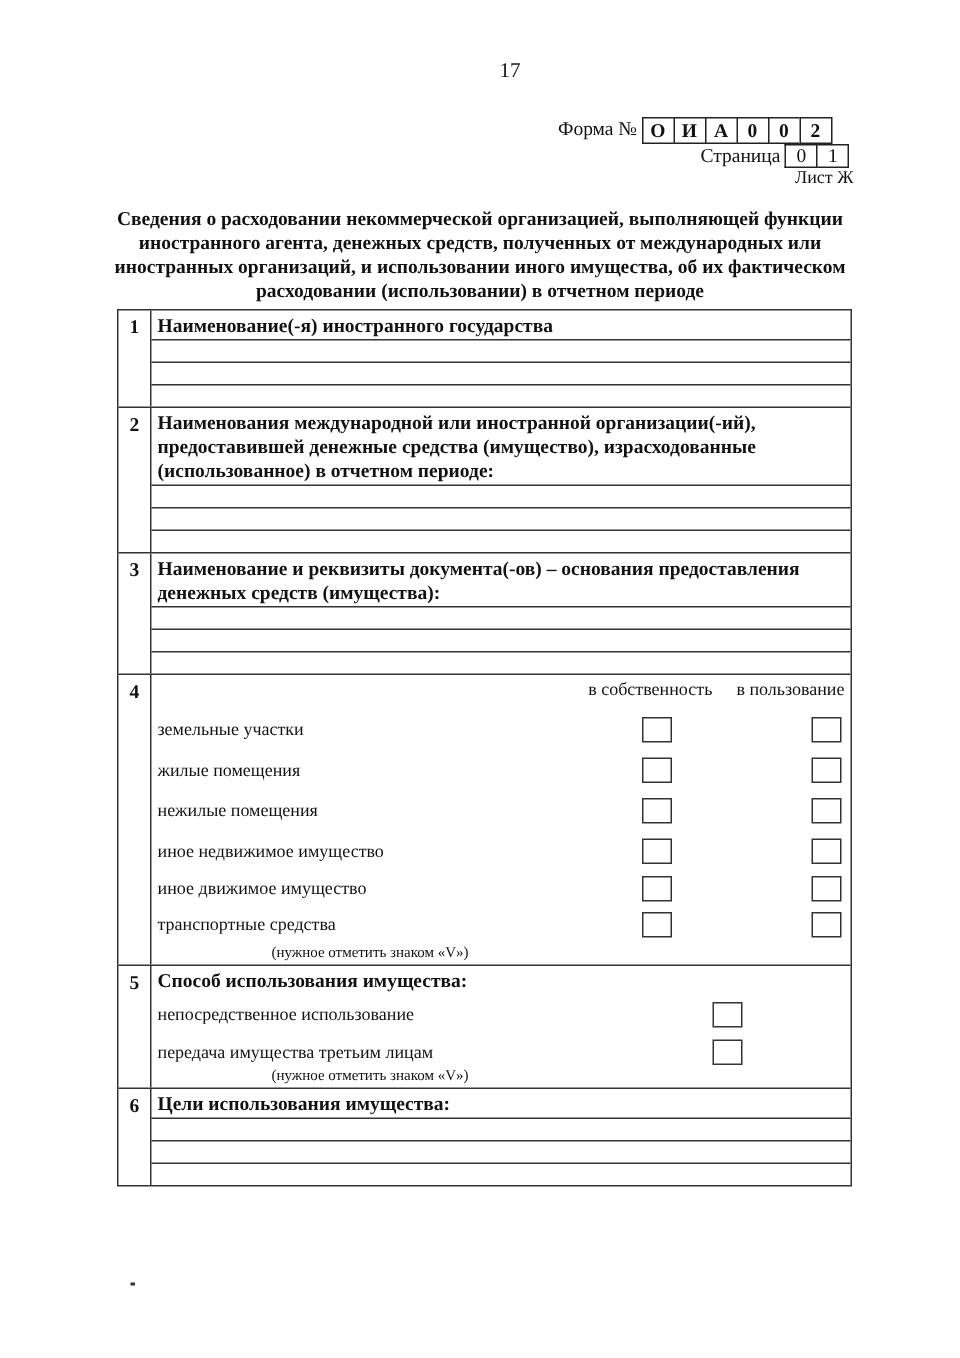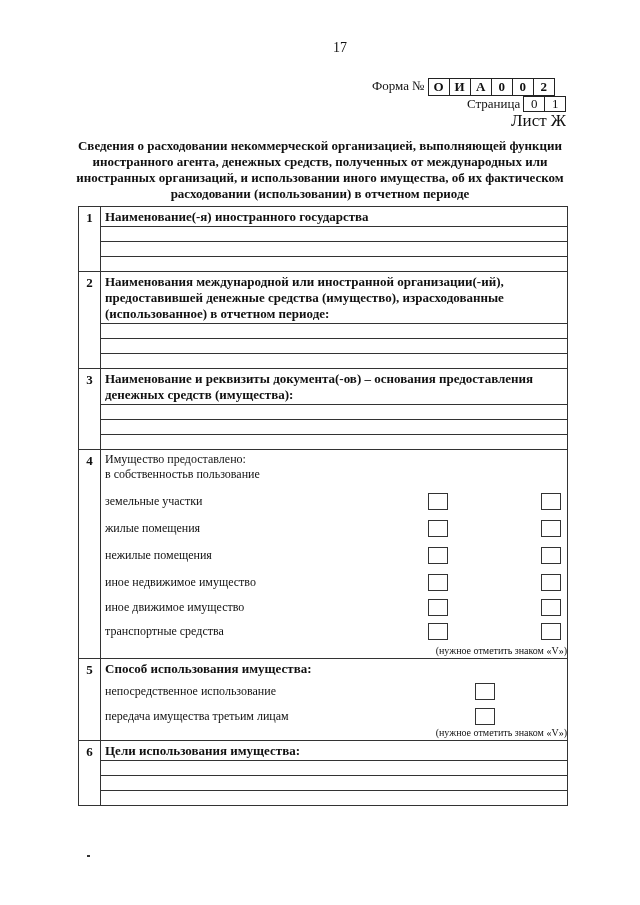--- a/index.html
+++ b/index.html
@@ -7,43 +7,43 @@
          font-family:"Liberation Serif", "DejaVu Serif", serif; color:#111; }
   .page-num { position:absolute; top:40px; left:0; width:640px; text-align:center; font-size:14px;margin-left:20px; }
   .forma-row { position:absolute; top:78px; left:372px; height:18px; display:flex; align-items:flex-start; font-size:13px; }
   .forma-label { margin-right:3px; }
   .code-cell { width:20px; height:16px; border:1.2px solid #222; border-right:none; text-align:center; font-weight:bold; font-size:13px; line-height:16px; }
   .code-cell:last-child { border-right:1.2px solid #222; }
   .page-row { position:absolute; top:95px; left:467px; height:18px; display:flex; align-items:center; font-size:13px; }
   .page-label { margin-right:3px; }
   .pcell { width:20px; height:14px; border:1.2px solid #222; border-right:none; text-align:center; font-size:13px; line-height:14px; }
   .pcell:last-child { border-right:1.2px solid #222; }
-  .sheet { position:absolute; top:111px; left:511px; font-size:17px; }
+  .sheet { position:absolute; top:111px; left:530px; font-size:12px; }
   .title { position:absolute; top:138px; left:70px; width:500px; text-align:center; font-weight:bold; font-size:13px; line-height:16px; }
 
   .form { position:absolute; left:78px; top:206px; width:488px; border:1.2px solid #333; }
   .sec { display:flex; border-bottom:1.2px solid #333; }
   .sec:last-child { border-bottom:none; }
   .num { width:21px; border-right:1.2px solid #333; text-align:center; font-weight:bold; font-size:13px; padding-top:3px; flex-shrink:0; }
   .body { flex:1; }
   .head { font-weight:bold; font-size:13px; line-height:16px; padding:2px 4px 1px 4px; border-bottom:1px solid #333; }
   .head.noline { border-bottom:none; }
   .line { height:14px; border-bottom:1px solid #333; }
   .line:last-child { border-bottom:none; }
 
   .s4top { display:flex; padding:2px 4px 0 4px; }
   .s4top .h { font-weight:bold; font-size:13px; line-height:16px; width:280px; }
   .s4top .r { flex:1; font-size:12px; line-height:15px; }
-  .s4top .sub { display:flex; justify-content:flex-start; }
+  .s4top .sub { display:flex; justify-content:flex-end;gap:16px; }
   .item { display:flex; align-items:center; height:27px; font-size:12px; padding:0 4px; position:relative; }
   .item .lbl { flex:1; }
   .cb { width:18px; height:15px; border:1px solid #333; background:#fff; display:inline-block; }
   .cb-own { position:absolute; left:327px; }
   .cb-use { position:absolute; left:440px; }
-  .hint { text-align:right; font-size:10px; padding:0 0 2px 0; margin-left:80px; }
+  .hint { text-align:left; font-size:10px; padding:0 0 2px 0; margin-left:80px; }
   .cb5 { position:absolute; left:374px; }
   .dot { position:absolute; left:87px; top:855px; width:3px; height:2px; background:#333; }
 </style>
 </head>
 <body>
 
 <div class="page-num">17</div>
 
 <div class="forma-row">
   <span class="forma-label">Форма №</span>
@@ -97,21 +97,20 @@
       <div class="line"></div>
       <div class="line"></div>
     </div>
   </div>
 
   <div class="sec">
     <div class="num">4</div>
     <div class="body">
       <div class="s4top">
         <div class="r">
-          <div>Имущество предоставлено:</div>
           <div class="sub">
             <span>в собственность</span>
             <span>в пользование</span>
           </div>
         </div>
       </div>
       <div class="item" style="margin-top:6px">
         <span class="lbl">земельные участки</span>
         <span class="cb cb-own"></span>
         <span class="cb cb-use"></span>

